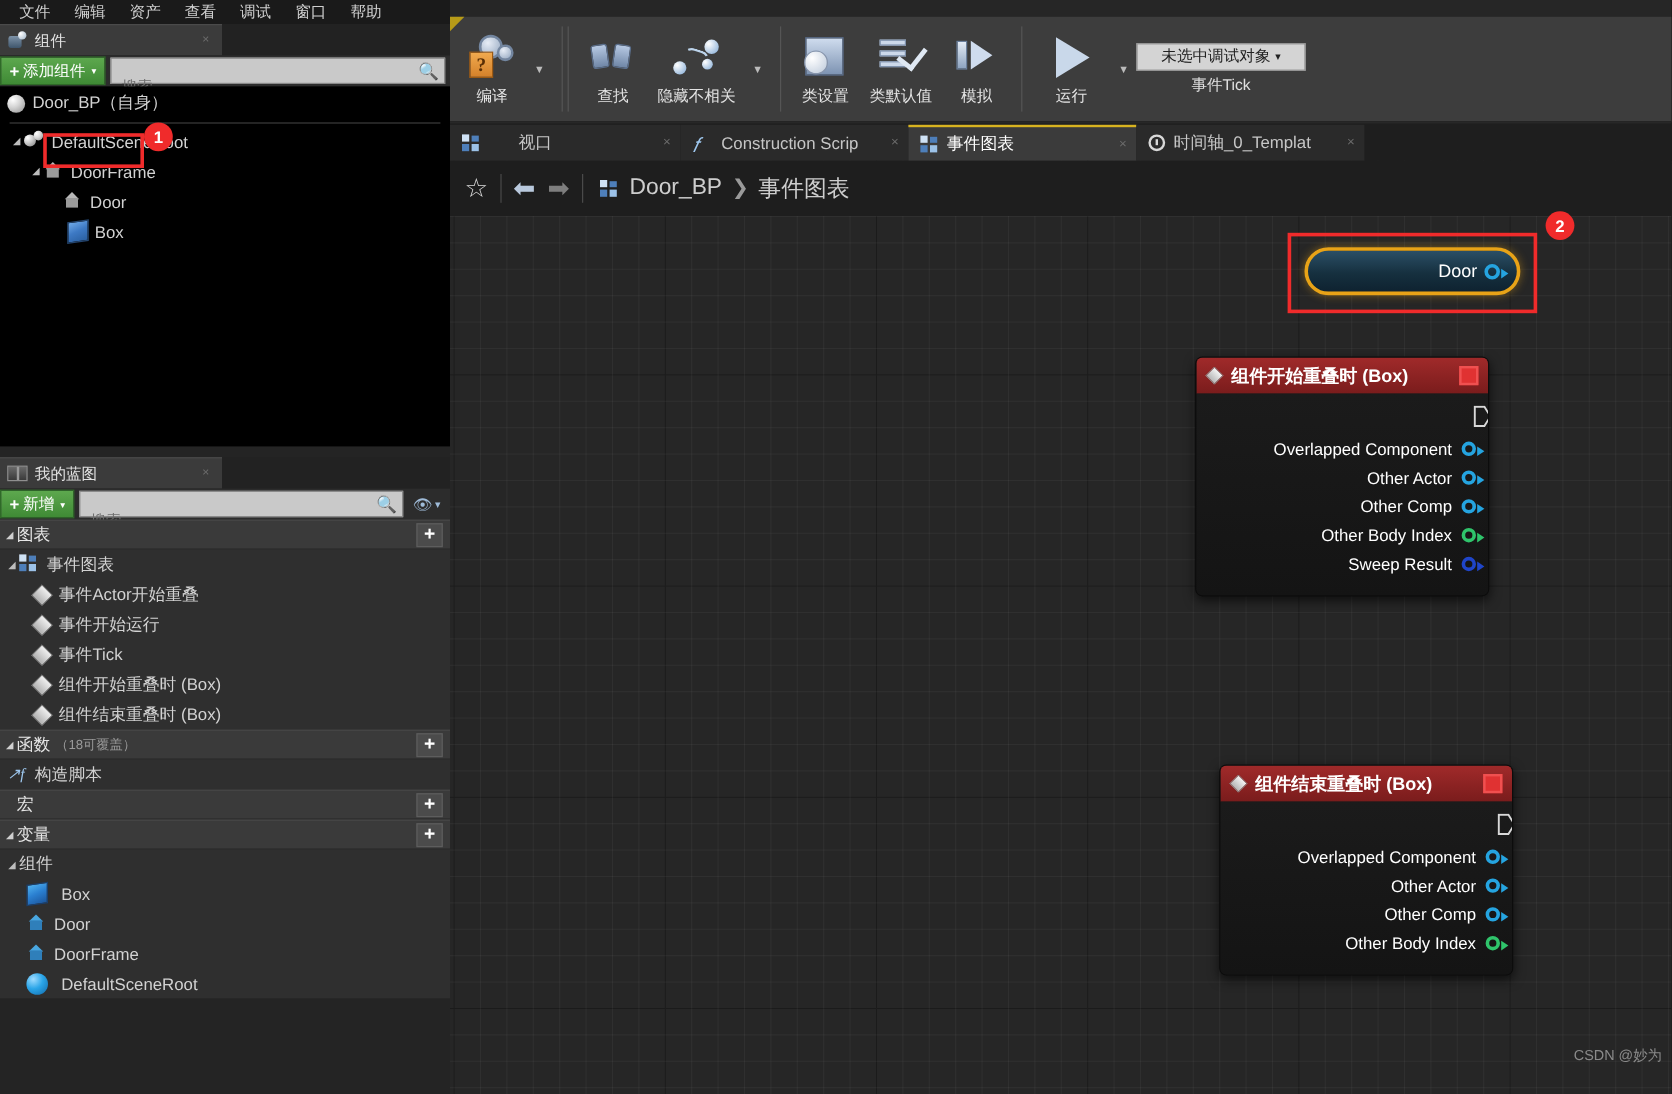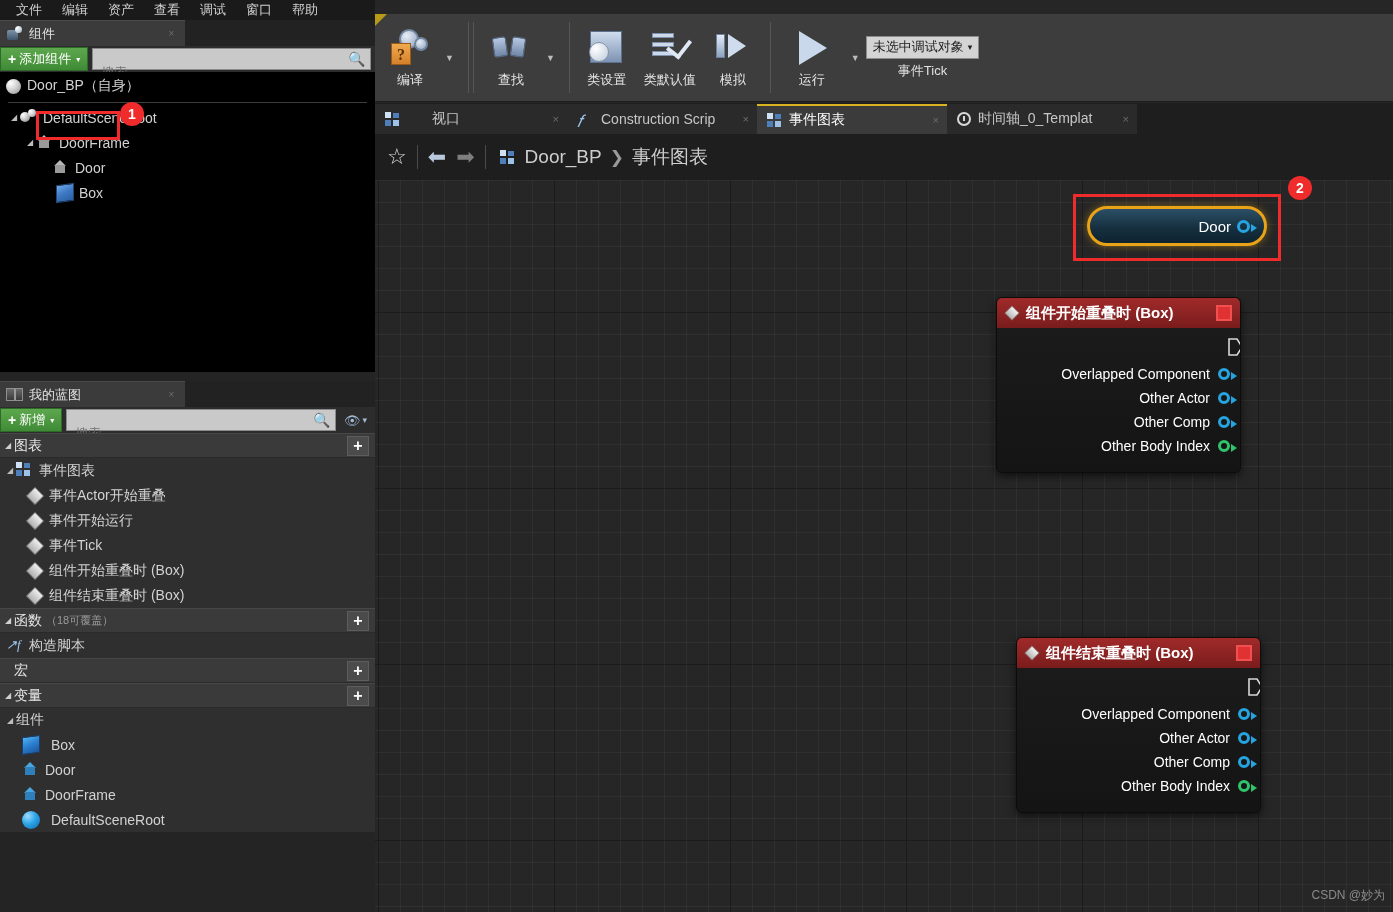--- a/index.html
+++ b/index.html
@@ -254,21 +254,21 @@
     border-right:4px solid #dfe8f3;border-bottom:4px solid #dfe8f3;transform:rotate(38deg);}
   .simico{position:absolute;left:4px;top:5px;width:34px;height:30px;}
   .simico i{position:absolute;left:0;top:2px;width:9px;height:24px;background:linear-gradient(#e3ebf5,#8da3c0);border:1px solid #6c819e;}
   .simico u{position:absolute;left:12px;top:2px;border-left:18px solid #cfdcee;border-top:12px solid transparent;border-bottom:12px solid transparent;}
   .playtri{
     position:absolute;left:8px;top:4px;
     border-left:28px solid #c9d8ea;border-top:17px solid transparent;border-bottom:17px solid transparent;
   }
   .debugsel{
     background:#d4d4d4;border:1px solid #8c8c8c;color:#222;font-size:13px;
-    height:23px;display:flex;align-items:center;padding:0 6px;gap:4px;white-space:nowrap;
+    height:23px;display:flex;align-items:center;padding:0 20px;gap:4px;white-space:nowrap;
   }
   .debugsub{font-size:13px;color:#e0e0e0;text-align:center;margin-top:3px;}
 
   
   .tabstrip{
     position:absolute;left:0;top:103px;width:1018px;height:31px;background:#1e1e1e;
     display:flex;align-items:flex-end;
   }
   .gtab{
     height:30px;display:flex;align-items:center;gap:7px;padding:0 8px 0 10px;
@@ -369,21 +369,21 @@
     border-left:6px solid #25a4e0;border-top:4px solid transparent;border-bottom:4px solid transparent;
   }
   .pin.green{border-color:#2fc46b;}
   .pin.green:after{border-left-color:#2fc46b;}
   .pin.red{border-color:#a01a1a;}
   .pin.red:after{border-left-color:#a01a1a;}
   .pin.blue{border-color:#1f45c9;}
   .pin.blue:after{border-left-color:#1f45c9;}
 
   .watermark{
-    position:absolute;right:8px;bottom:8px;color:#8a8a8a;font-size:12px;
+    position:absolute;right:8px;bottom:24px;color:#8a8a8a;font-size:12px;
   }
 </style>
 </head>
 <body>
 
 <div id="app">
 
   <div class="menubar">
     <span class="mi">文件</span>
     <span class="mi">编辑</span>
@@ -584,20 +584,31 @@
       <div class="tgroup">
         <div class="tbtn">
           <div class="icoimg">
               <div class="binocs">
                 <i></i>
                 <i></i>
               </div>
             </div>
           <div class="tlabel">查找</div>
         </div>
+        <div class="tbtn">
+          <div class="icoimg">
+              <div class="wire">
+                <i></i>
+                <i></i>
+                <i></i>
+                <u></u>
+              </div>
+            </div>
+          <div class="tlabel">隐藏不相关</div>
+        </div>
         <div class="tcaret">▼</div>
       </div>
       <div class="tdiv"></div>
 
       <div class="tgroup">
         <div class="tbtn">
           <div class="icoimg">
               <div class="classset"></div>
             </div>
           <div class="tlabel">类设置</div>
@@ -728,20 +739,24 @@
             <span class="pin"></span>
           </div>
           <div class="pinrow">
             <span>Other Comp</span>
             <span class="pin"></span>
           </div>
           <div class="pinrow">
             <span>Other Body Index</span>
             <span class="pin green"></span>
           </div>
+          <div class="pinrow">
+            <span>Sweep Result</span>
+            <span class="pin blue"></span>
+          </div>
         </div>
       </div>
 
       <div class="evnode" style="left:641px;top:503px;width:245px;">
         <div class="ev-head">
           <span class="hdiamond"></span>
           <span>组件结束重叠时 (Box)</span>
           <span class="stopbtn"></span>
         </div>
         <div class="ev-body">

